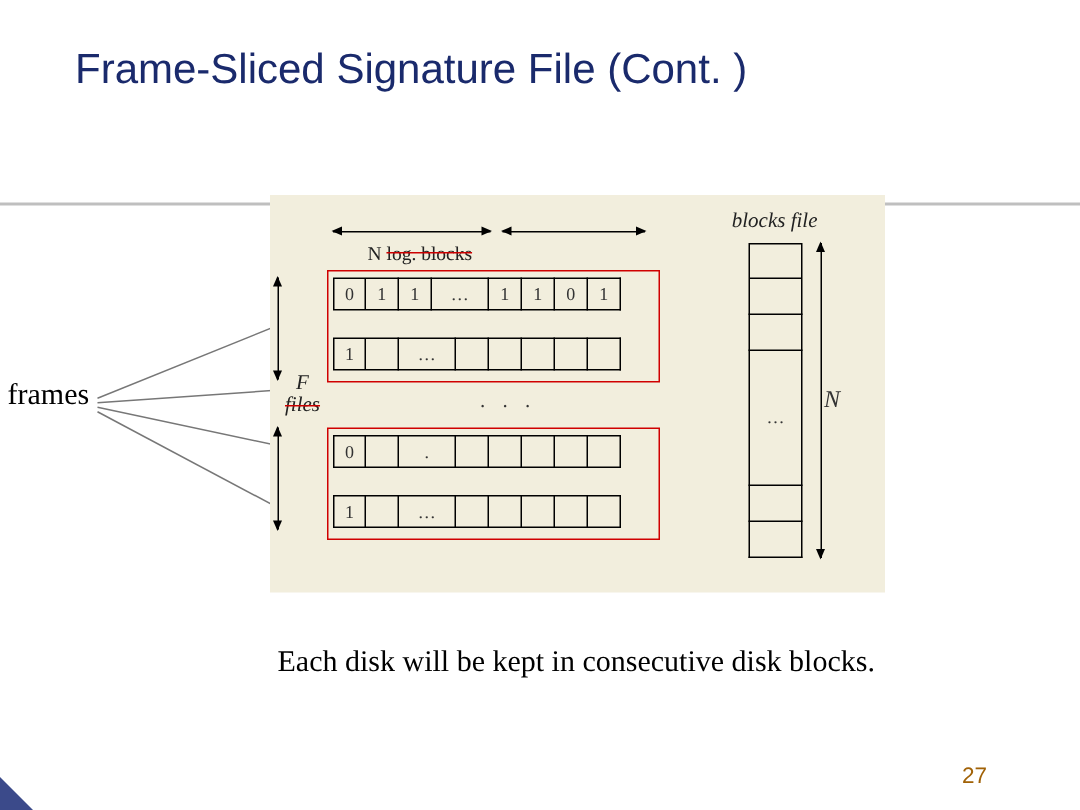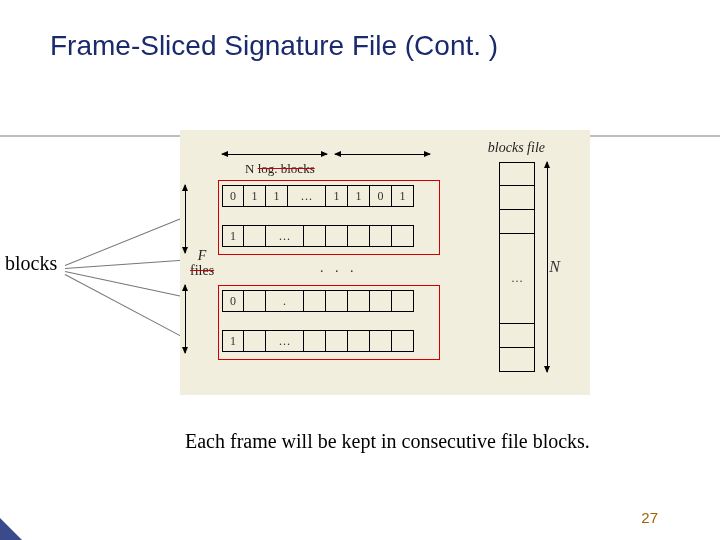--- a/index.html
+++ b/index.html
@@ -165,20 +165,21 @@
     top: 118px;
     font-family: "Times New Roman", serif;
     font-size: 14px;
     color: #222;
     text-align: center;
     line-height: 1.1;
   }
   .ffiles .strike {
     text-decoration: line-through;
     text-decoration-color: #c00;
+    font-style: italic;
   }
 
   
   .varrow {
     position: absolute;
     width: 1px;
     background: #000;
   }
   .varrow::before, .varrow::after {
     content: "";
@@ -242,21 +243,21 @@
   }
 </style>
 </head>
 <body>
 
 <div class="slide">
 
   <div class="title">Frame-Sliced Signature File (Cont. )</div>
   <div class="rule"></div>
 
-  <div class="frames-label">blocks</div>
+  <div class="frames-label">frames</div>
 
   <div class="ptrline" style="left:65px; top:265px; width:150px; transform:rotate(-22deg);"></div>
   <div class="ptrline" style="left:65px; top:268px; width:150px; transform:rotate(-4deg);"></div>
   <div class="ptrline" style="left:65px; top:271px; width:150px; transform:rotate(12deg);"></div>
   <div class="ptrline" style="left:65px; top:274px; width:150px; transform:rotate(28deg);"></div>
 
   <div class="diagram">
 
     <div class="nlog">
       <span>N </span><span class="strike">log. blocks</span>
@@ -326,16 +327,16 @@
       <div class="pcell"></div>
       <div class="pcell tall">…</div>
       <div class="pcell"></div>
       <div class="pcell"></div>
     </div>
     <div class="varrow rightv"></div>
     <div class="nlabel">N</div>
 
   </div>
 
-  <div class="caption">Each frame will be kept in consecutive file blocks.</div>
+  <div class="caption">Each disk will be kept in consecutive disk blocks.</div>
   <div class="pagenum">27</div>
   <div class="corner-notch"></div>
 </div>
 
 </body></html>

